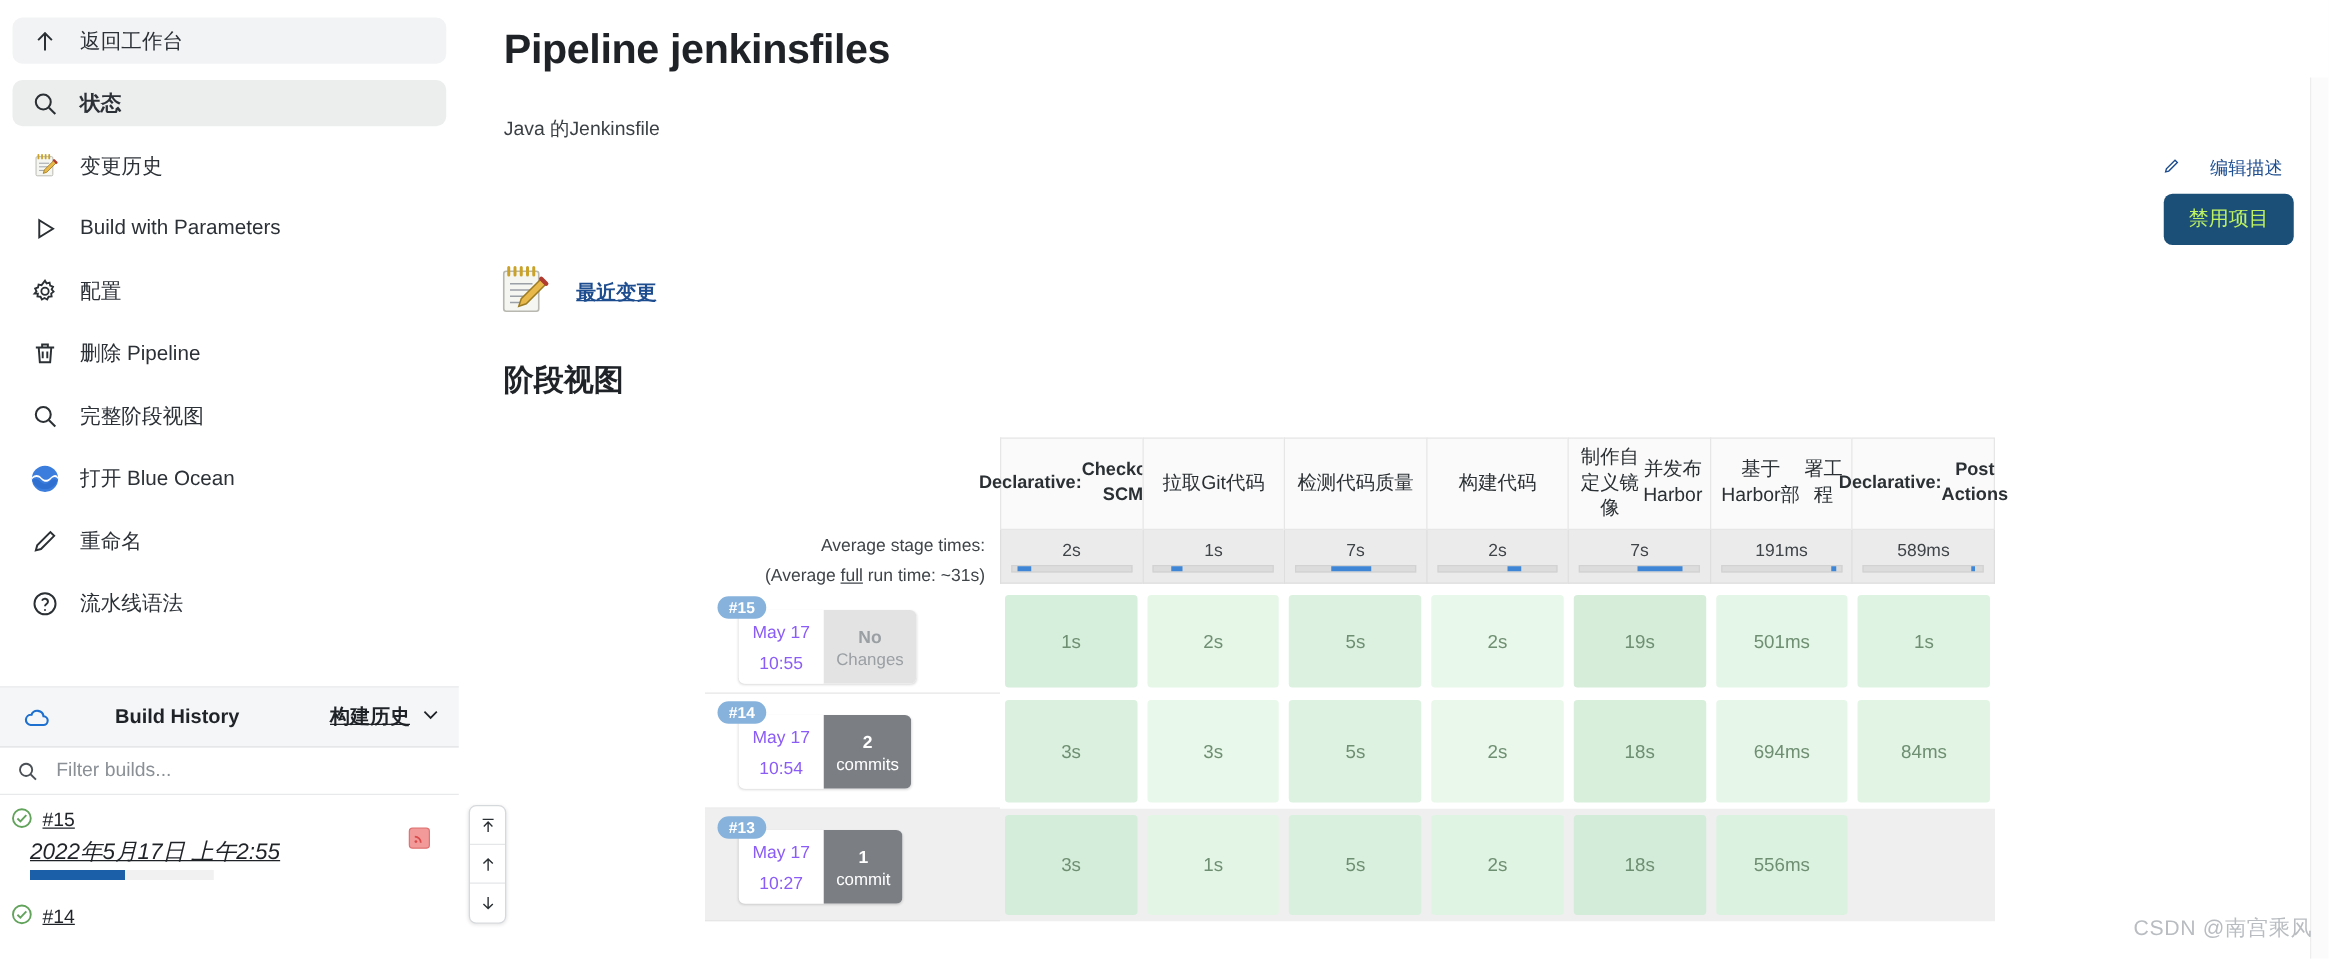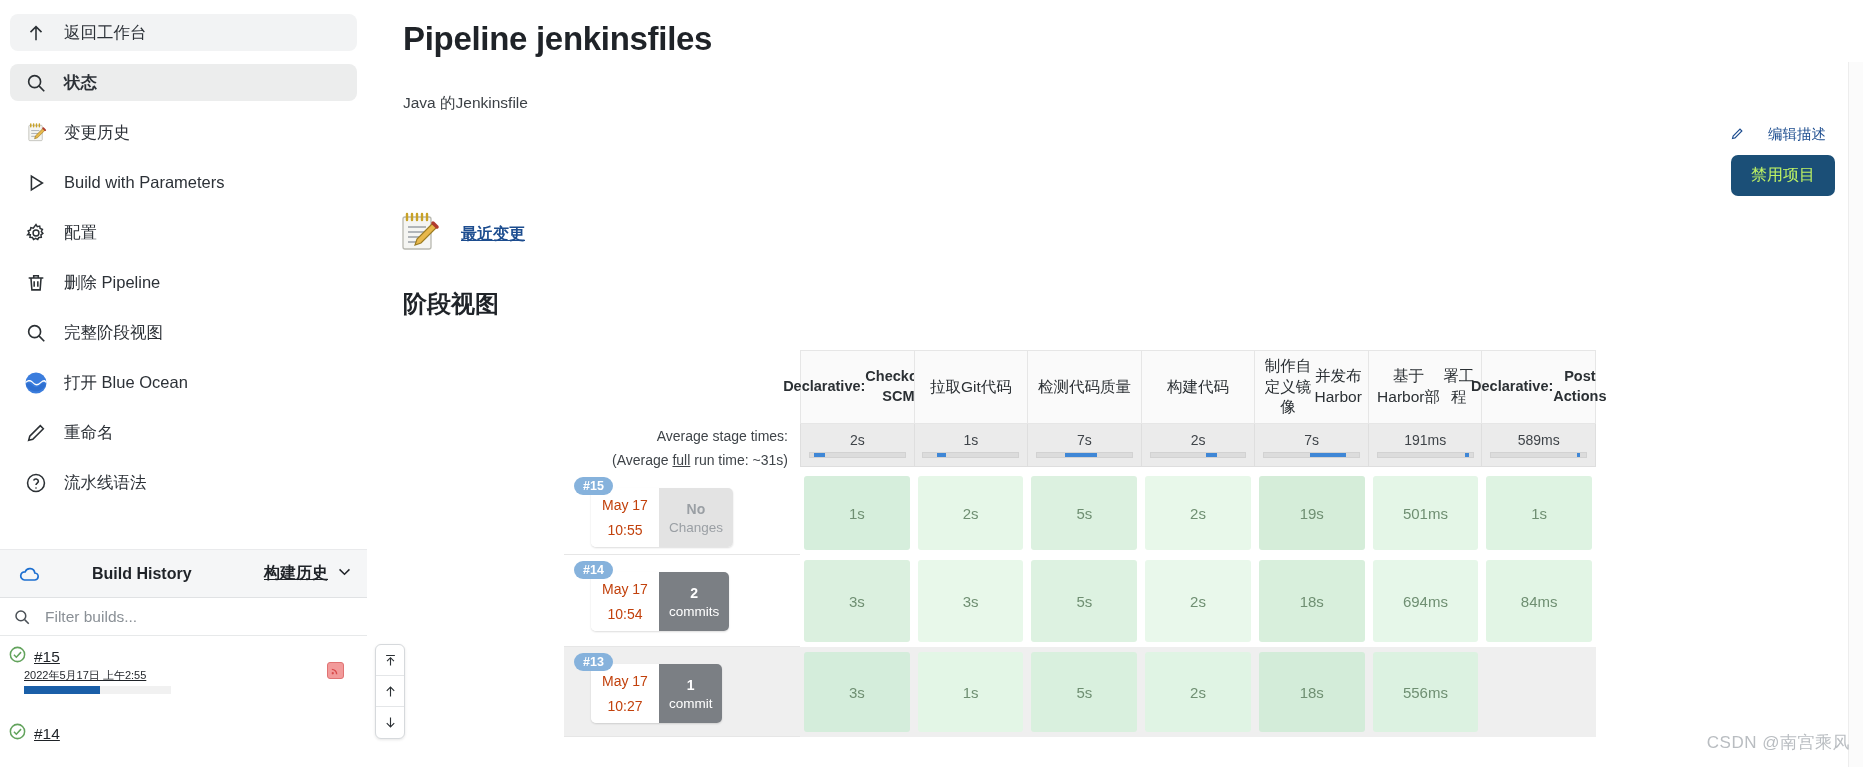--- a/index.html
+++ b/index.html
@@ -96,25 +96,26 @@
   .build-head {
     display: flex; align-items: center; gap: 7px;
     font-size: 15.5px;
   }
   .build-link {
     color: #1f2328;
     text-decoration: underline;
     cursor: pointer;
   }
   .build-time {
-    font-size: 11px;
+    font-size: 18px;
     color: #1f2328;
     text-decoration: underline;
     cursor: pointer;
     margin-left: 16px;
+    font-style: italic;
   }
   .build-bar-track {
     margin-left: 16px;
     margin-top: 3px;
     width: 147px; height: 8px;
     background: #f1f1f1;
   }
   .build-bar-fill { height: 100%; background: #1a5fa8; width: 52%; }
 
   
@@ -252,21 +253,21 @@
   .bcard {
     position: absolute; left: 27px; top: 17px;
     display: flex;
     border-radius: 5px;
     overflow: hidden;
     box-shadow: 0 1px 2px rgba(0,0,0,0.14);
   }
   .bdate {
     background: #ffffff;
     padding: 9px 11px;
-    font-size: 14px; color: #c2410c;
+    font-size: 14px; color: #8b5cf6;
     display: flex; flex-direction: column;
     align-items: center; gap: 9px;
     min-width: 62px;
   }
   .bcommits {
     padding: 9px 10px;
     font-size: 13.5px;
     display: flex; flex-direction: column;
     align-items: center; justify-content: center;
     gap: 3px;

